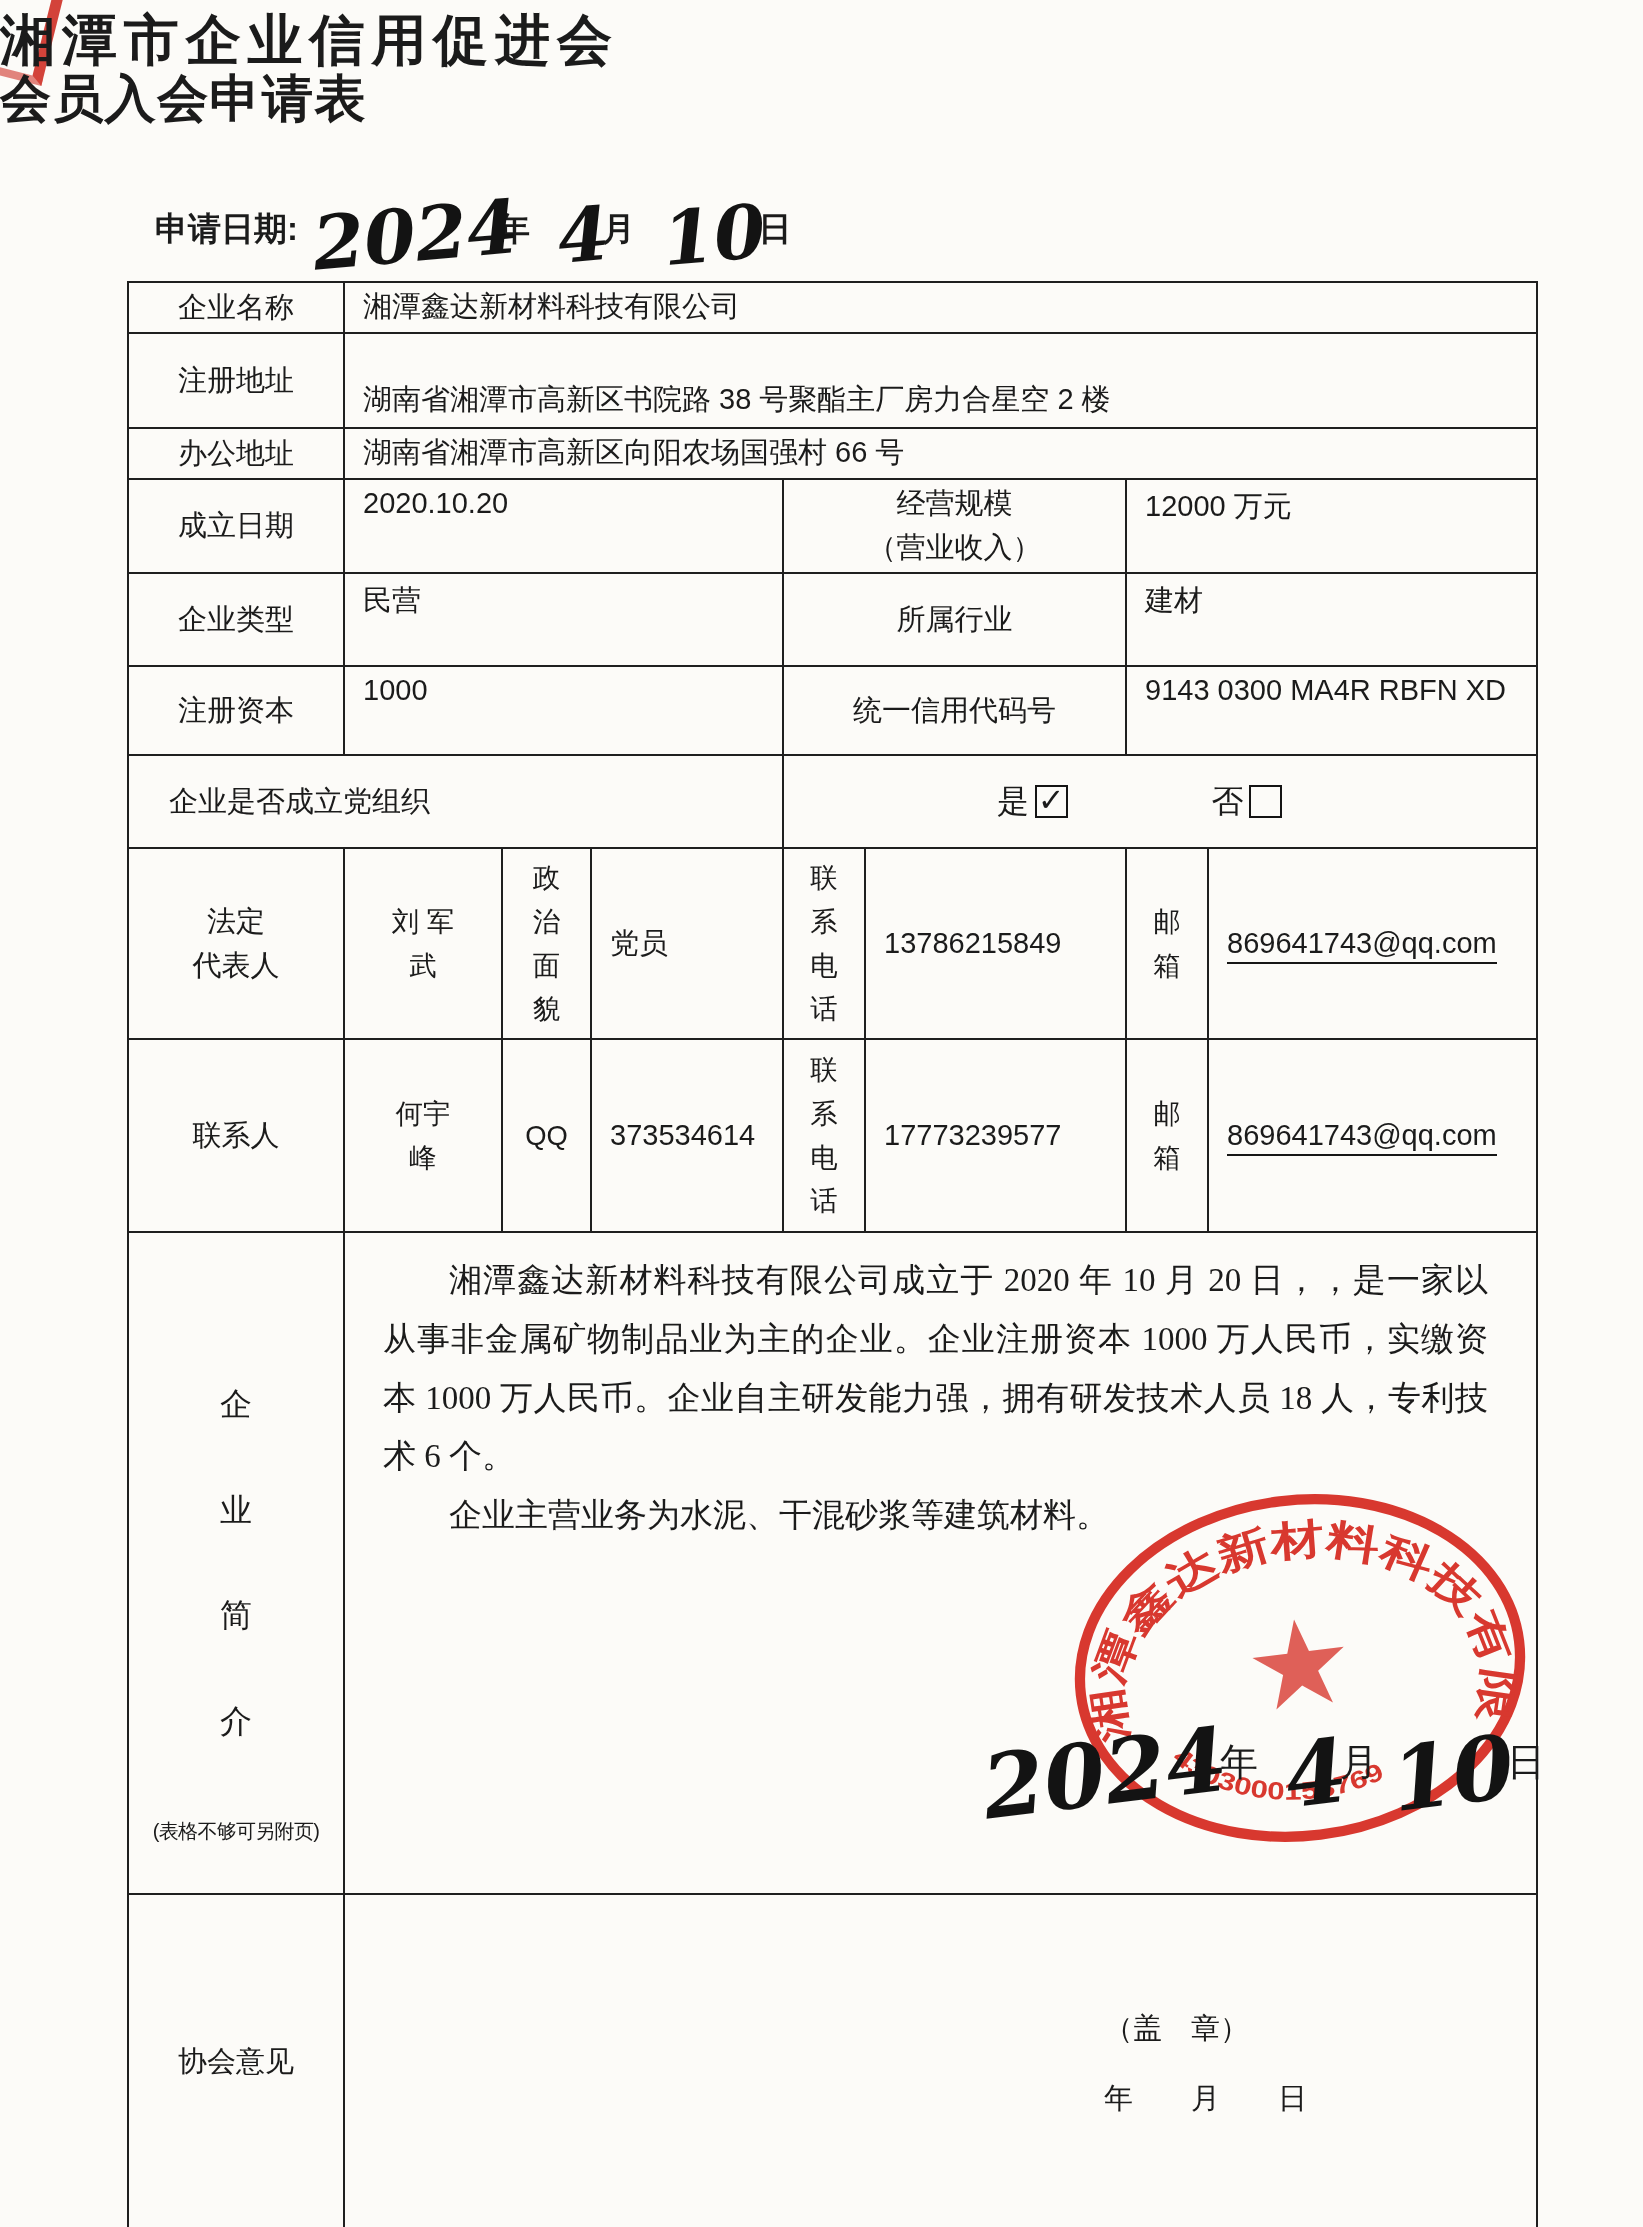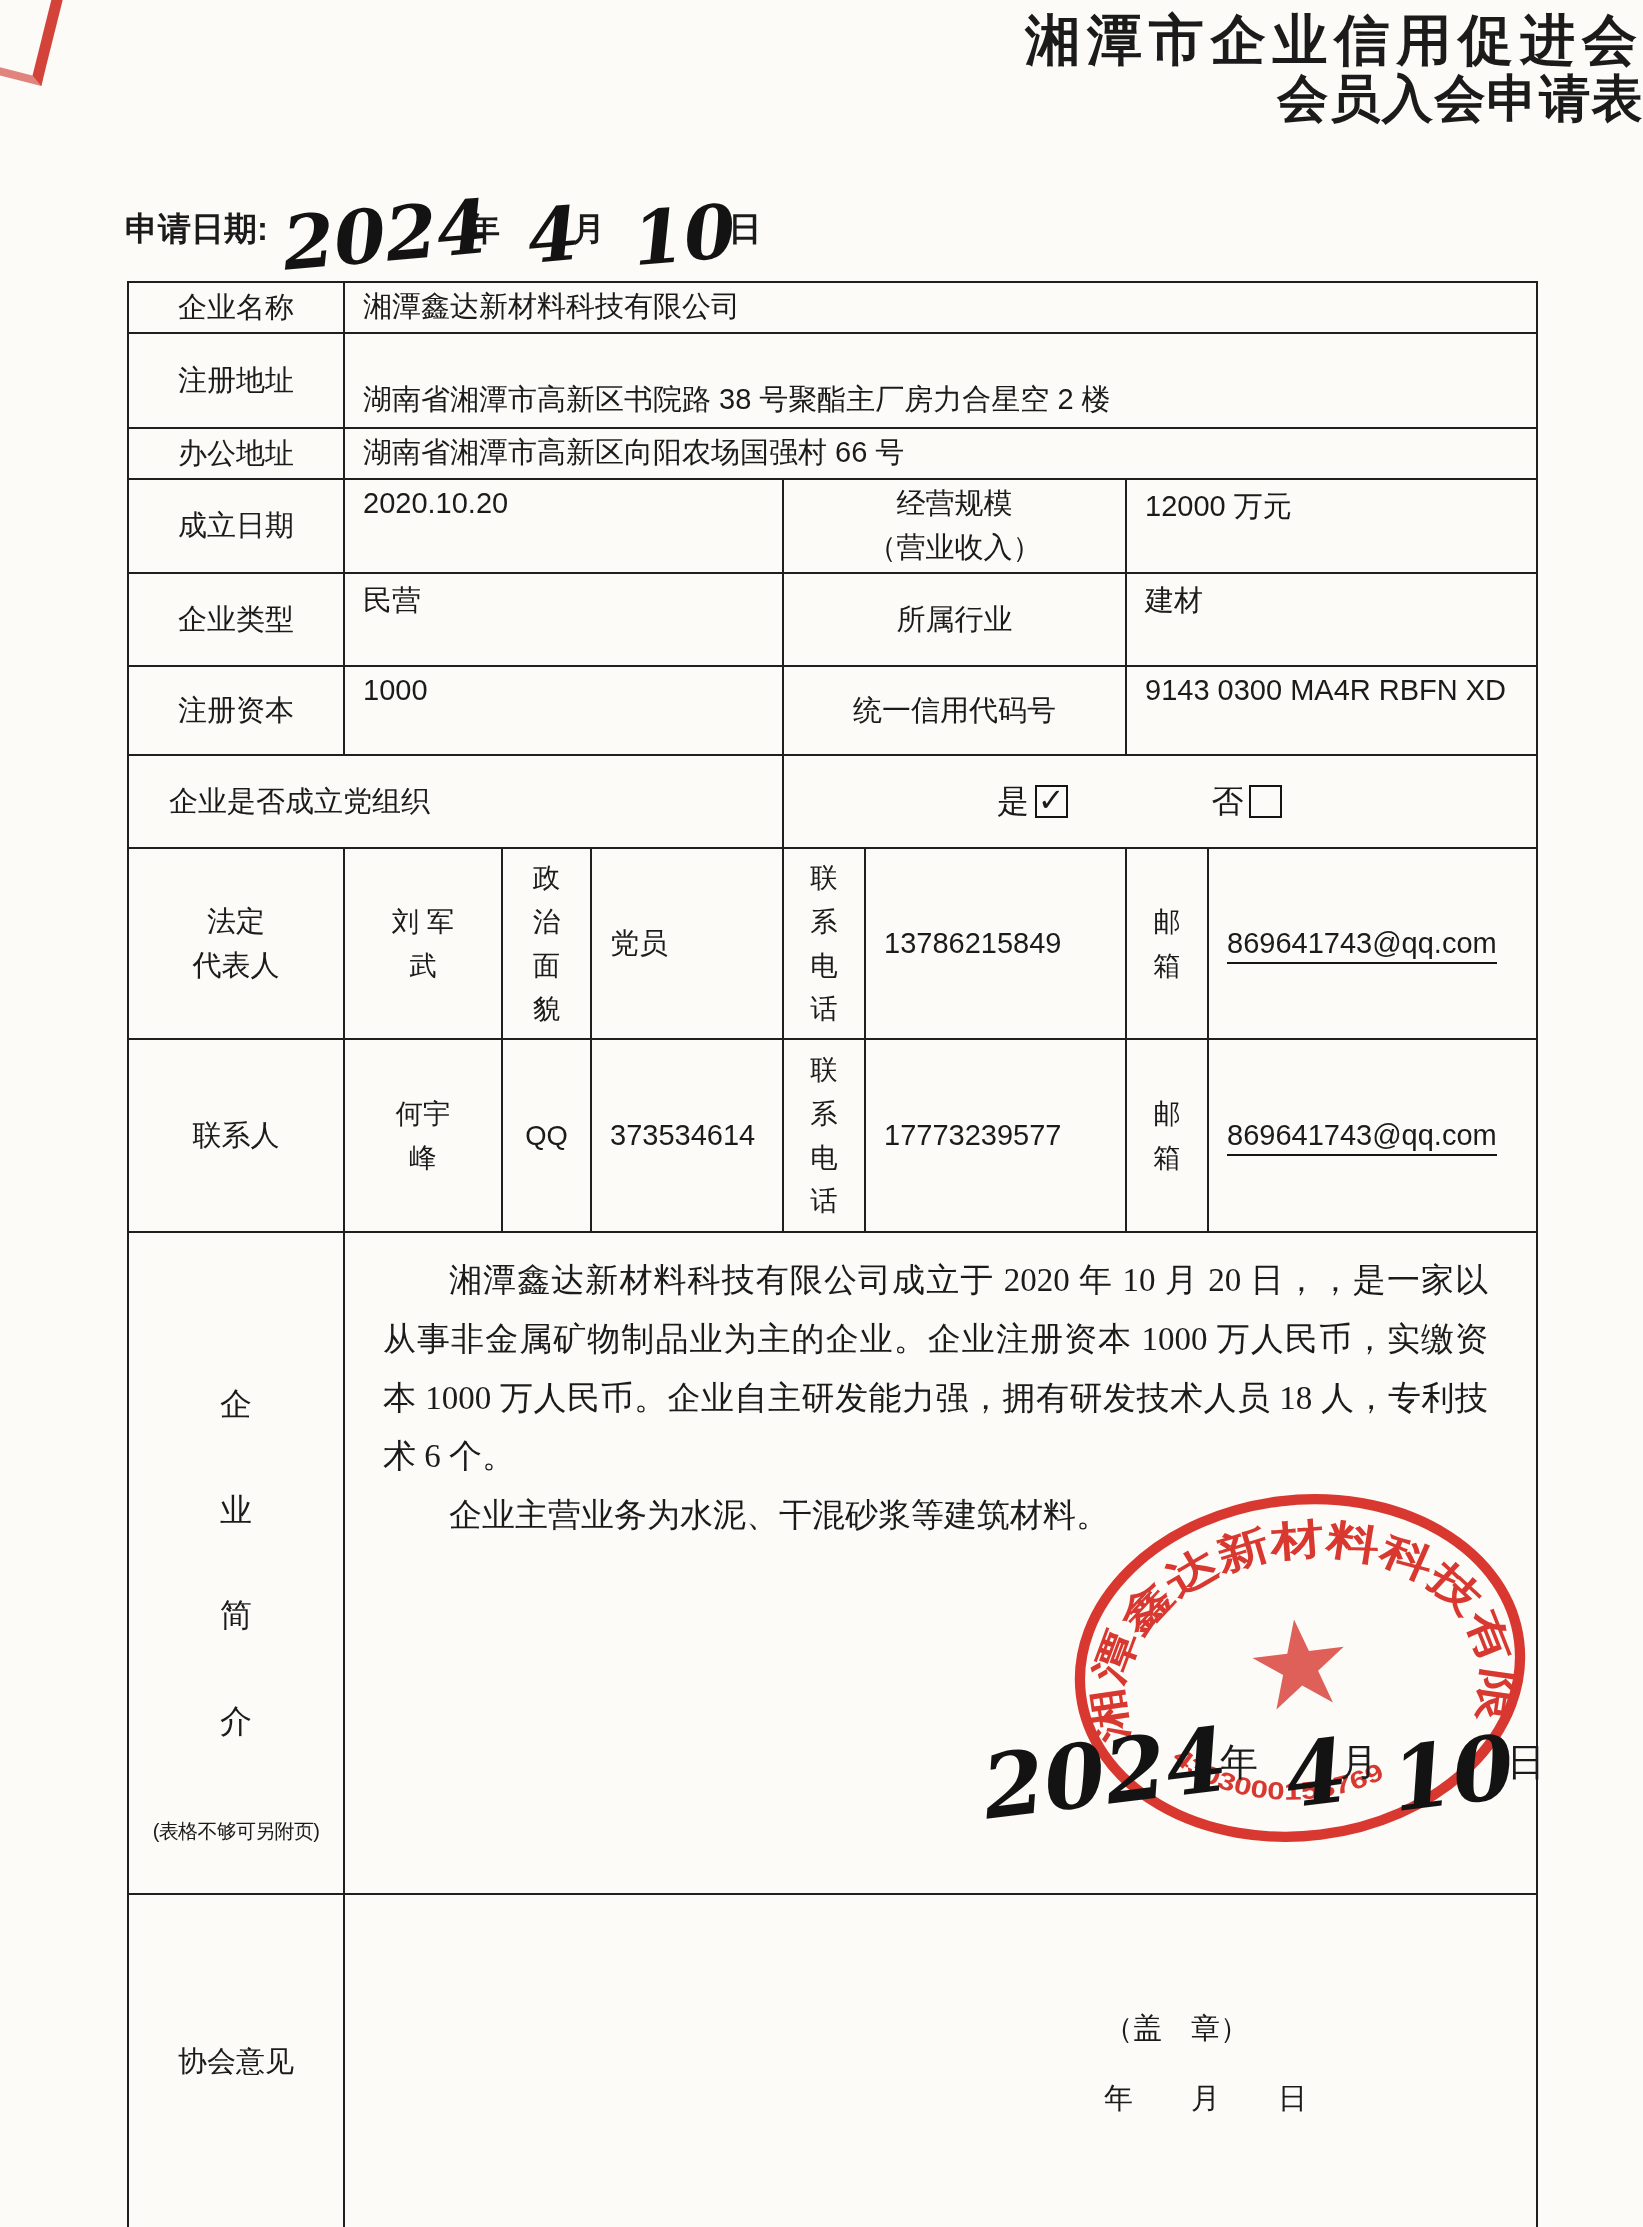--- a/index.html
+++ b/index.html
@@ -12,26 +12,26 @@
     color:#1b1b1b;
     overflow:hidden;
   }
   
   .corner-mark{
     position:absolute;left:-23px;top:-18px;width:66px;height:88px;
     border-right:11px solid rgba(204,36,26,.85);
     border-bottom:8.2px solid rgba(204,36,26,.55);
     transform:rotate(14deg);
   }
-  .title-block{position:absolute;top:12.3px;left:0;width:100%;text-align:right;font-weight:bold;}
+  .title-block{position:absolute;top:12.3px;left:0;width:100%;text-align:left;font-weight:bold;}
   .title-line1{font-size:55px;letter-spacing:6.9px;line-height:1.05;}
   .title-line2{font-size:51px;letter-spacing:1.4px;line-height:1.15;}
 
   .apply-date{
-    position:absolute;left:125px;top:173px;height:89px;
+    position:absolute;left:155px;top:173px;height:89px;
     display:flex;align-items:flex-end;white-space:nowrap;
   }
   .apply-date .printed{font-size:33px;font-weight:bold;padding-bottom:9.6px;}
   .hw{
     font-family:"DejaVu Serif","Liberation Serif",serif;
     font-style:italic;font-weight:bold;color:#131313;
   }
   .apply-date .hw{font-size:74px;line-height:.9;transform:rotate(-5deg) translateY(6.9px);}
   .ml-n30{margin-left:-20.6px;} .ml-20{margin-left:13.7px;} .ml-40{margin-left:27.4px;}
   .ml-n10{margin-left:-6.9px;}

